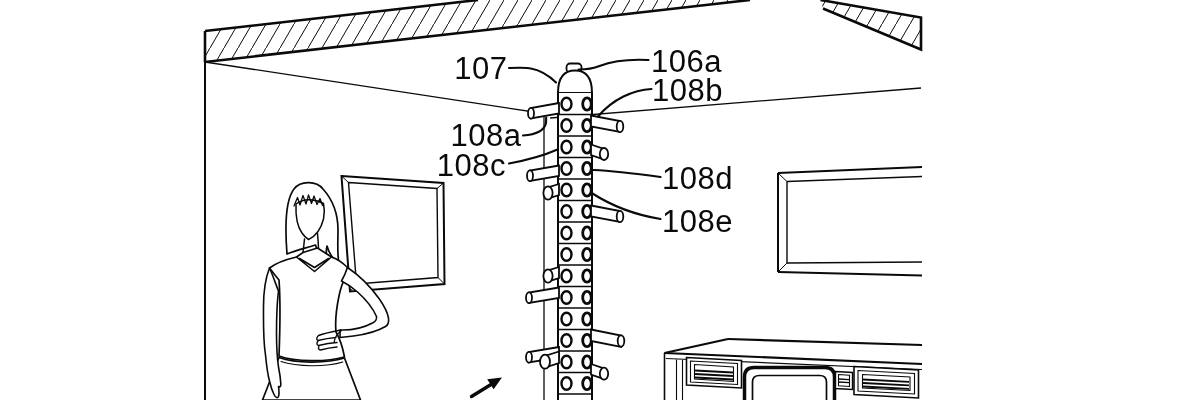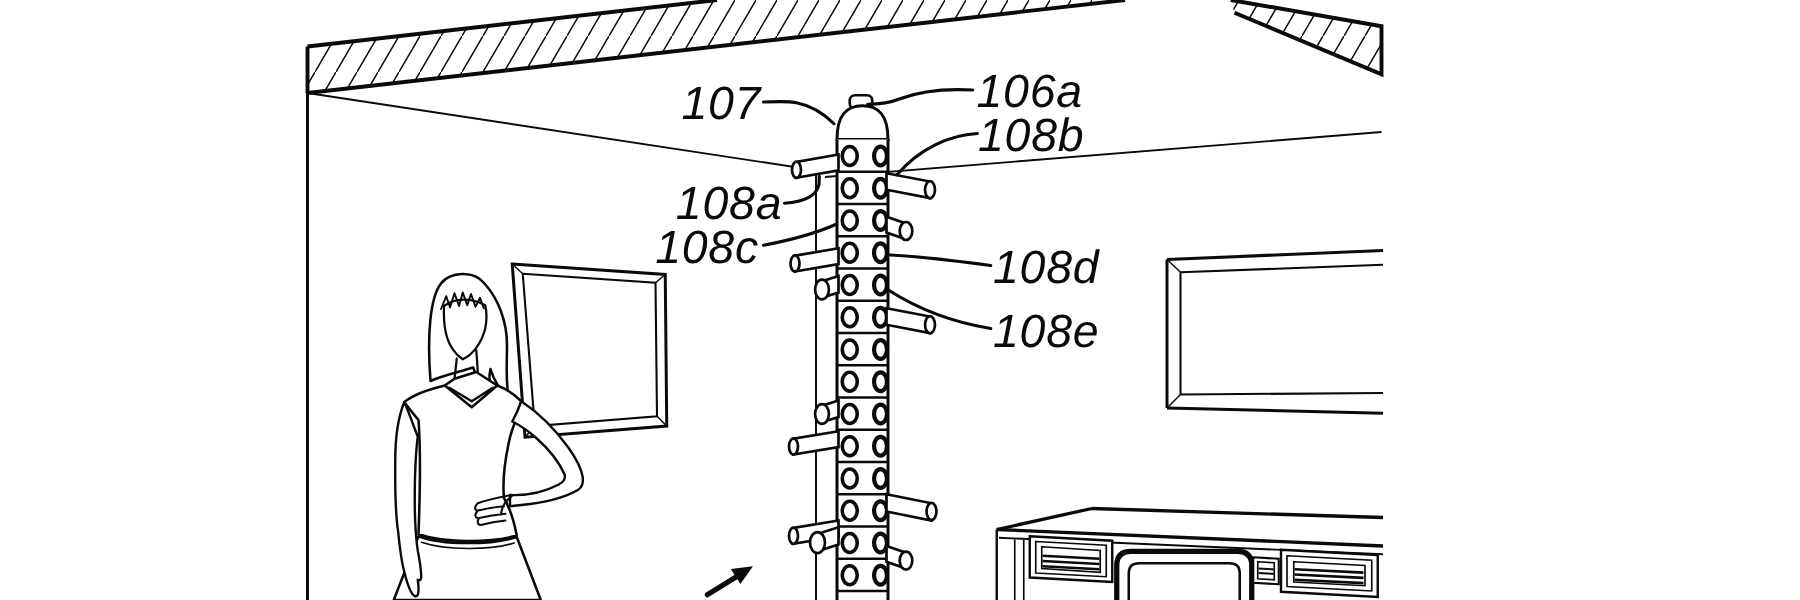--- a/index.html
+++ b/index.html
@@ -1,17 +1,17 @@
 <!DOCTYPE html>
 <html><head>
 <meta charset="utf-8">
 <style>
   html,body{margin:0;padding:0;background:#ffffff;}
   #stage{position:relative;width:1200px;height:400px;background:#ffffff;overflow:hidden;
-         font-family:"Liberation Sans", sans-serif;font-style:italic;}
+         font-family:"Liberation Sans", sans-serif;}
   svg{display:block;}
   text.ref{font-family:"Liberation Sans", sans-serif;font-size:31px;fill:#0a0a0a;letter-spacing:.5px;}
 </style>
 </head>
 <body>
 
 <div id="stage">
 <svg width="1200" height="400" viewBox="0 0 1200 400">
   <defs>
     <pattern id="hatch" patternUnits="userSpaceOnUse" width="14" height="24">

